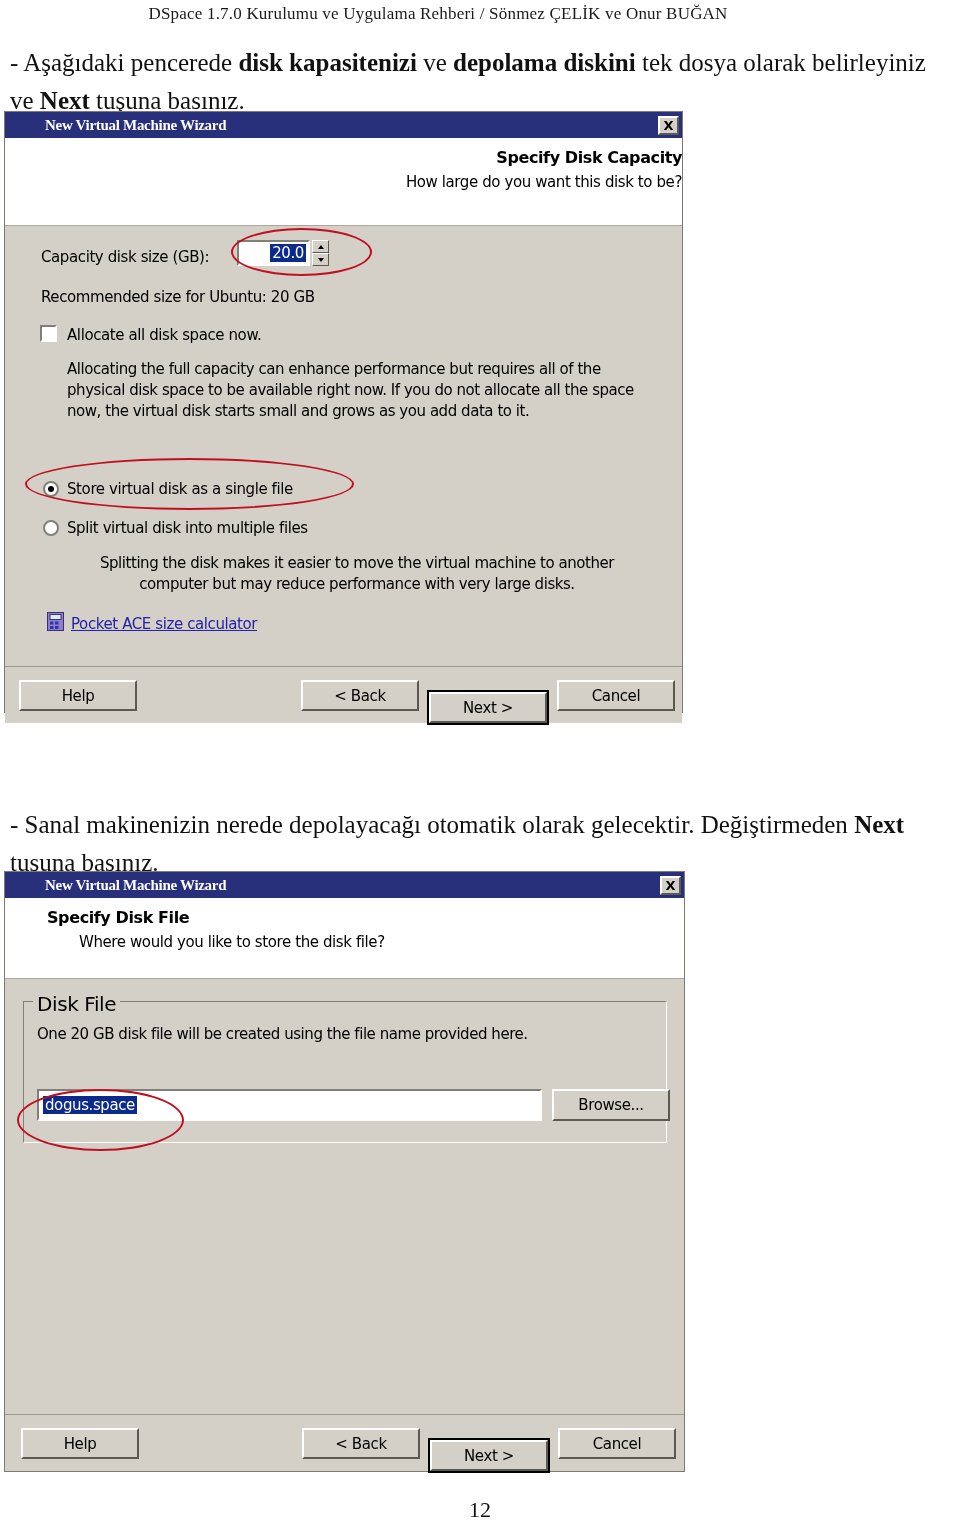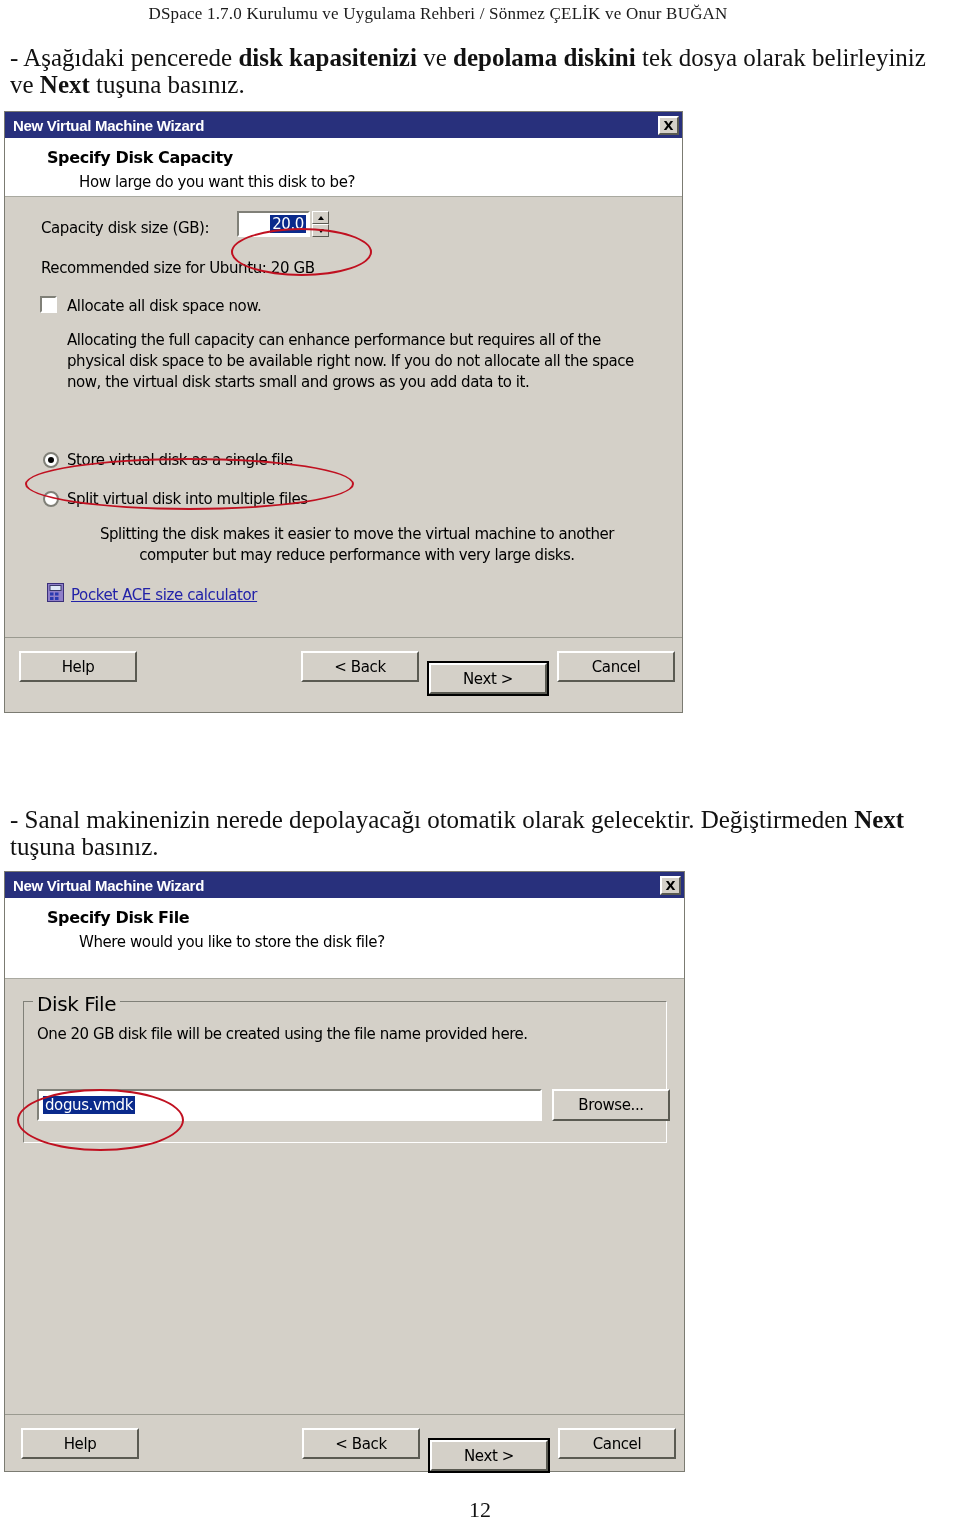--- a/index.html
+++ b/index.html
@@ -29,21 +29,21 @@
     white-space: nowrap;
   }
 
   
   .para {
     position: absolute;
     left: 10px;
     width: 920px;
     font-family: "Liberation Serif", serif;
     font-size: 25px;
-    line-height: 27px;
+    line-height: 38px;
     color: #111111;
   }
   .para b { font-weight: bold; }
 
   
   .dialog {
     position: absolute;
     background: #d4d0c8;
     border: 1px solid #7b7b72;
     box-sizing: border-box;
@@ -52,25 +52,26 @@
     height: 26px;
     background: #28307c;
     display: flex;
     align-items: center;
     justify-content: space-between;
     padding: 0 3px 0 8px;
     box-sizing: border-box;
   }
   .titlebar-text {
     color: #ffffff;
-    font-family: Liberation Sans, sans-serif;
+    font-family: Liberation Serif, serif;
     font-size: 15px;
     font-weight: bold;
     letter-spacing: -0.3px;
     white-space: nowrap;
+    margin-left: 32px;
   }
   .close-btn {
     width: 21px;
     height: 19px;
     background: #d4d0c8;
     border-top: 2px solid #ffffff;
     border-left: 2px solid #ffffff;
     border-right: 2px solid #5a5a52;
     border-bottom: 2px solid #5a5a52;
     display: flex;
@@ -296,21 +297,21 @@
   <span>- Aşağıdaki pencerede </span><b>disk kapasitenizi</b><span> ve </span><b>depolama diskini</b><span> tek dosya olarak belirleyiniz  ve </span><b>Next</b><span> tuşuna basınız.</span>
 </div>
 
 <div class="dialog" id="dlg1" style="left:4px; top:111px; width:679px; height:602px;">
 
   <div class="titlebar">
     <span class="titlebar-text">New Virtual Machine Wizard</span>
     <span class="close-btn">X</span>
   </div>
 
-  <div class="wiz-head" style="height:59px;">
+  <div class="wiz-head" style="height:88px;text-align:right;">
     <div class="wiz-head-title">Specify Disk Capacity</div>
     <div class="wiz-head-sub">How large do you want this disk to be?</div>
   </div>
 
   <div class="wiz-body" style="height:497px;">
 
     <div style="position:absolute; left:36px; top:22px;" class="lbl">Capacity disk size (GB):</div>
 
     <div style="position:absolute; left:232px; top:14px; display:flex; align-items:center;">
       <div class="field" style="width:73px; height:26px; justify-content:flex-end; padding-right:2px;">
@@ -384,21 +385,21 @@
   </div>
 
   <div class="wiz-body" style="height:492px;">
 
     <div class="groupbox" style="left:18px; top:22px; width:644px; height:142px;">
       <span class="groupbox-title">Disk File</span>
 
       <div class="desc" style="position:absolute; left:13px; top:22px; white-space:nowrap;">One 20 GB disk file will be created using the file name provided here.</div>
 
       <div class="field" style="position:absolute; left:13px; top:87px; width:505px; height:32px; padding-left:4px;">
-        <span class="sel-text">dogus.vmdk</span>
+        <span class="sel-text">dogus.space</span>
       </div>
 
       <div class="btn" style="position:absolute; left:528px; top:87px; width:118px; height:32px;">Browse...</div>
     </div>
 
     <div class="btnbar" style="bottom:0; height:57px;">
       <div class="btn" style="position:absolute; left:16px; top:13px; width:118px; height:31px;">Help</div>
       <div class="btn" style="position:absolute; left:297px; top:13px; width:118px; height:31px;">&lt; Back</div>
       <div class="btn default" style="position:absolute; left:425px; top:13px; width:118px; height:31px;">Next &gt;</div>
       <div class="btn" style="position:absolute; left:553px; top:13px; width:118px; height:31px;">Cancel</div>

